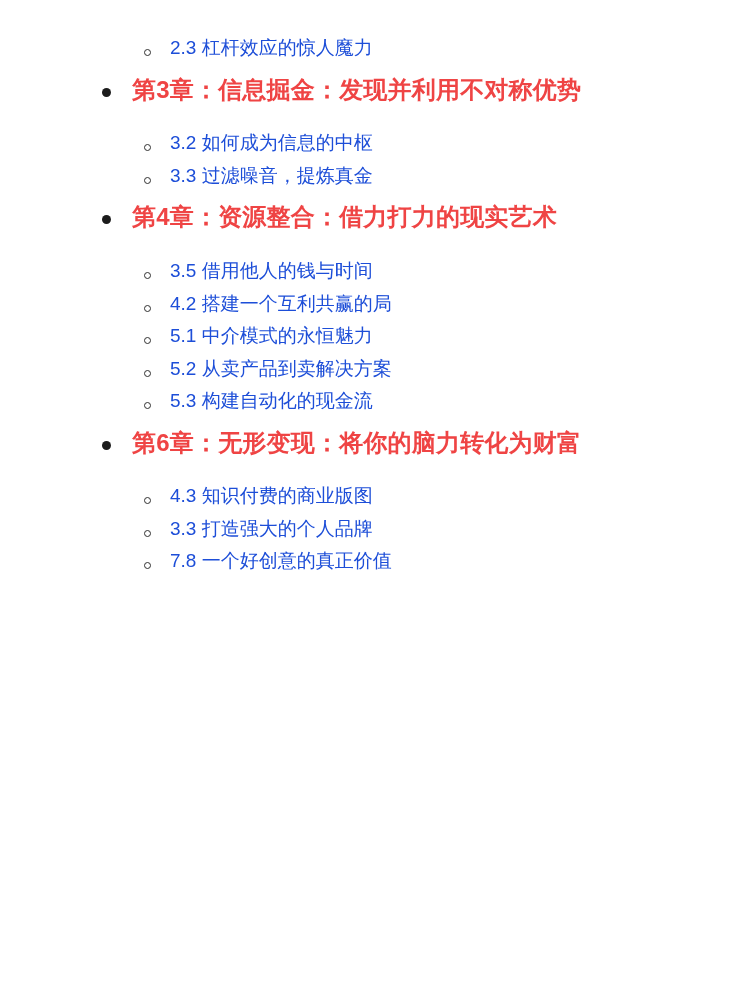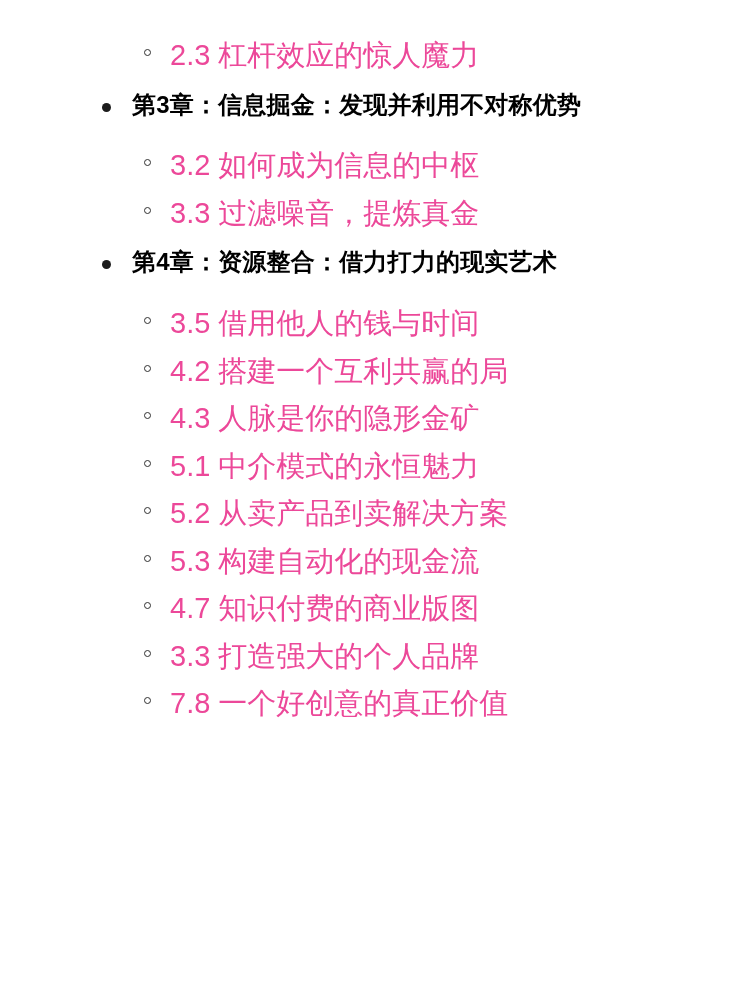--- a/index.html
+++ b/index.html
@@ -27,42 +27,42 @@
     padding: 0;
   }
   
   .chapter {
     position: relative;
     margin: 0 0 6px 0;
     padding: 0 0 0 92px;
     font-size: 24px;
     line-height: 1.45;
     font-weight: 700;
-    color: #000000;
+    color: #ef4444;
     letter-spacing: 0.2px;
   }
   .chapter::before {
     content: "";
     position: absolute;
     left: 62px;
     top: 15px;
     width: 9px;
     height: 9px;
     border-radius: 50%;
     background: #1c1c1c;
   }
   
   .section {
     position: relative;
     margin: 0 0 4px 0;
     padding: 0 0 0 130px;
-    font-size: 29px;
+    font-size: 19px;
     line-height: 1.5;
     font-weight: 400;
-    color: #ec4899;
+    color: #1d4ed8;
   }
   .section::before {
     content: "";
     position: absolute;
     left: 104px;
     top: 15px;
     width: 7px;
     height: 7px;
     border-radius: 50%;
     border: 1.6px solid #303030;
@@ -102,38 +102,40 @@
         <span>第4章：资源整合：借力打力的现实艺术</span>
       </li>
     </div>
 
     <li class="section">
       <span>3.5 借用他人的钱与时间</span>
     </li>
     <li class="section">
       <span>4.2 搭建一个互利共赢的局</span>
     </li>
-    <li class="section">
-      <span>4.3 人脉是你的隐形金矿</span>
-    </li>
 
 
     <li class="section">
       <span>5.1 中介模式的永恒魅力</span>
     </li>
     <li class="section">
       <span>5.2 从卖产品到卖解决方案</span>
     </li>
     <li class="section">
       <span>5.3 构建自动化的现金流</span>
     </li>
 
+    <div class="section-group">
+      <li class="chapter">
+        <span>第6章：无形变现：将你的脑力转化为财富</span>
+      </li>
+    </div>
 
     <li class="section">
-      <span>4.7 知识付费的商业版图</span>
+      <span>4.3 知识付费的商业版图</span>
     </li>
     <li class="section">
       <span>3.3 打造强大的个人品牌</span>
     </li>
     <li class="section">
       <span>7.8 一个好创意的真正价值</span>
     </li>
 
   </ul>
 </div>

